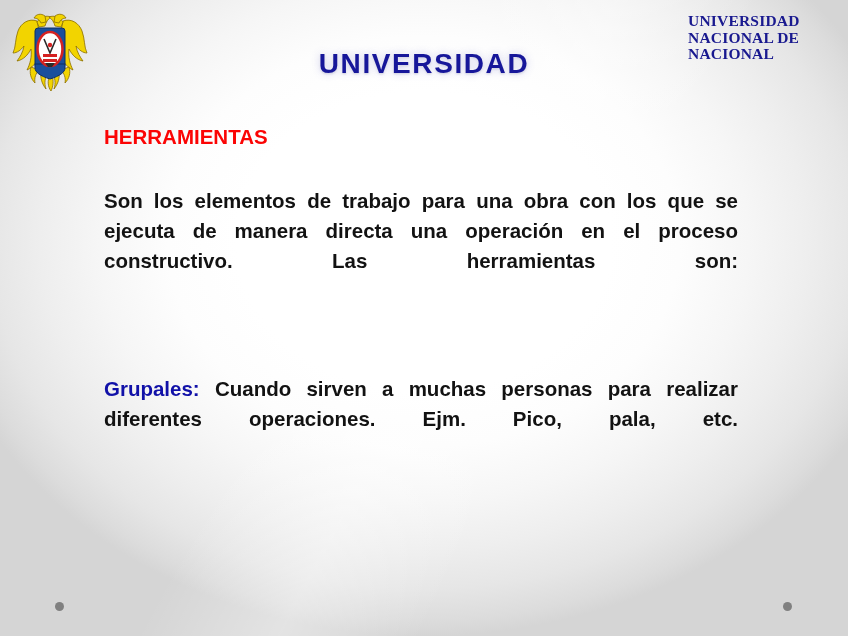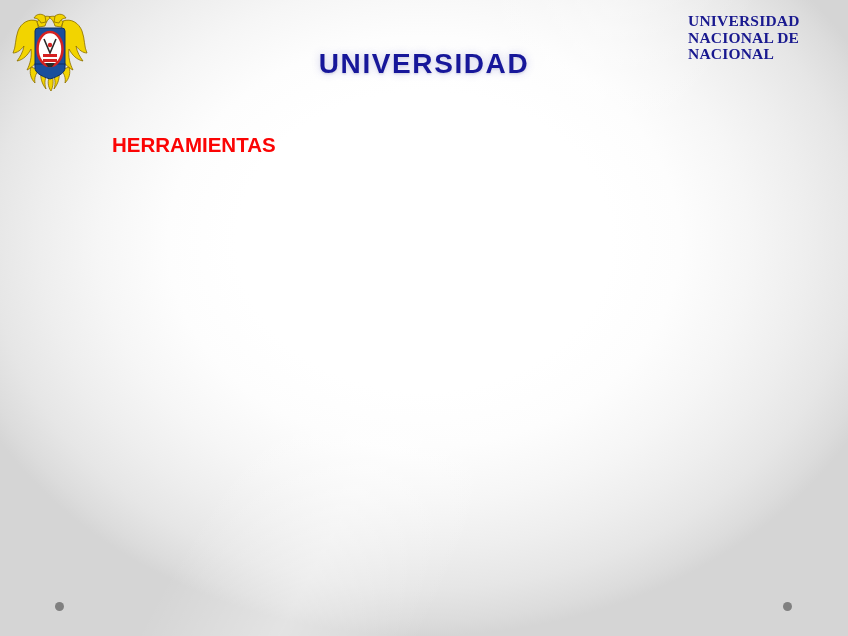--- a/index.html
+++ b/index.html
@@ -94,21 +94,21 @@
     left: 100px;
     top: 118px;
     width: 642px;
     color: #121212;
     font-family: "Liberation Sans", sans-serif;
     font-weight: bold;
     font-size: 20.5px;
     line-height: 30px;
   }
   #body-text p {
-    margin: 12px;
+    margin: 4px;
     text-align: justify;
     text-justify: inter-word;
   }
   #body-text p:after {
     content: "";
     display: inline-block;
     width: 100%;
   }
   .spacer { height: 30px; }
 
@@ -183,25 +183,27 @@
   </div>
 
   <div id="title">UNIVERSIDAD</div>
 
   <div id="body-text">
 
     <p>
       <span class="lbl-red">HERRAMIENTAS</span>
     </p>
 
+    <p>Son los elementos de trabajo para una obra con los que se ejecuta de manera directa una operación en el proceso constructivo. Las herramientas son:</p>
 
     <div class="spacer"></div>
 
 
     <div class="spacer"></div>
 
+    <p><span class="lbl-blue">Grupales:</span><span> </span><span>Cuando sirven a muchas personas para realizar diferentes operaciones. Ejm. Pico, pala, etc.</span></p>
 
   </div>
 
   <div class="dot" id="dot-left"></div>
   <div class="dot" id="dot-right"></div>
 
 </div>
 
 </body></html>

